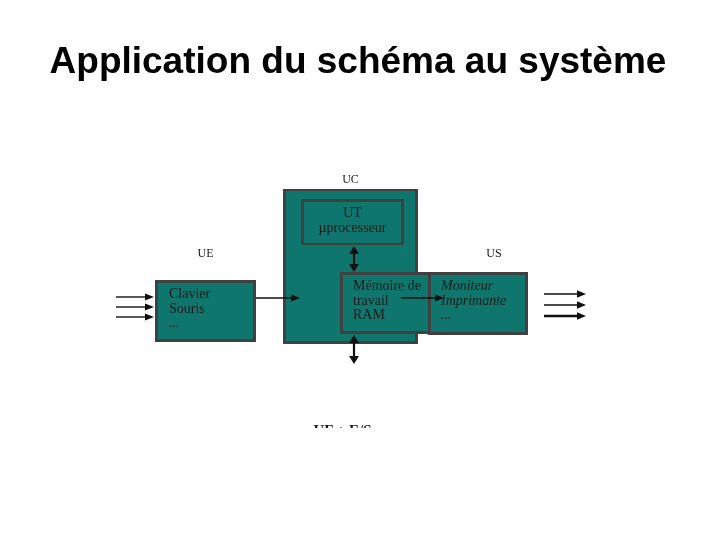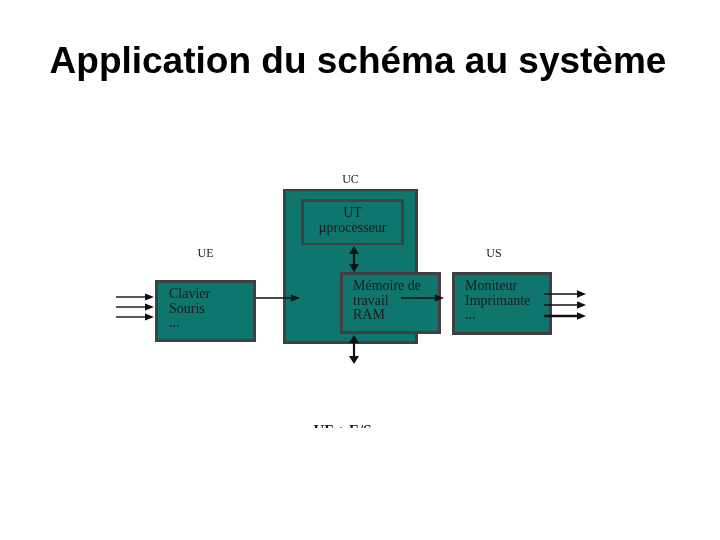--- a/index.html
+++ b/index.html
@@ -13,21 +13,21 @@
     text-align:center;font-family:"Liberation Sans", sans-serif;
     font-weight:bold;font-size:37px;line-height:48px;color:#000;
   }
   
   .dbox{position:absolute;border:3px solid #404040;background:#0f766e;box-sizing:border-box;z-index:1;}
   .dbox .txt{font-size:14px;line-height:14.5px;white-space:nowrap;}
   #uc-box{left:283px;top:189px;width:135px;height:155px;border-top-width:2px;}
   #ut-box{left:301px;top:199px;width:103px;height:46px;border-right-width:3px;border-bottom-width:2px;text-align:center;padding-top:4px;}
   #ram-box{left:300px;top:272px;width:101px;height:62px;padding:4px 2px 0 10px;margin-left:40px;}
   #ue-box{left:155px;top:280px;width:101px;height:62px;padding:4px 2px 0 11px;}
-  #us-box{left:452px;top:272px;width:100px;height:63px;padding:4px 2px 0 10px;}
+  #us-box{left:428px;top:272px;width:100px;height:63px;padding:4px 2px 0 10px;font-style:italic;}
   #storage-box{left:292px;top:364px;width:117px;height:57px;padding:2px 2px 0 9px;}
   .it{}
   
   .dlabel{position:absolute;font-size:12px;line-height:14px;text-align:center;z-index:1;}
   #uc-label{left:283px;top:172px;width:135px;}
   #ue-label{left:155px;top:246px;width:101px;text-align:center;}
   #us-label{left:444px;top:246px;width:100px;}
   #uf-label{left:284px;top:423px;width:117px;font-weight:bold;font-size:15px;}
   
   #arrow-layer{position:absolute;left:0;top:0;width:720px;height:540px;z-index:2;pointer-events:none;}

